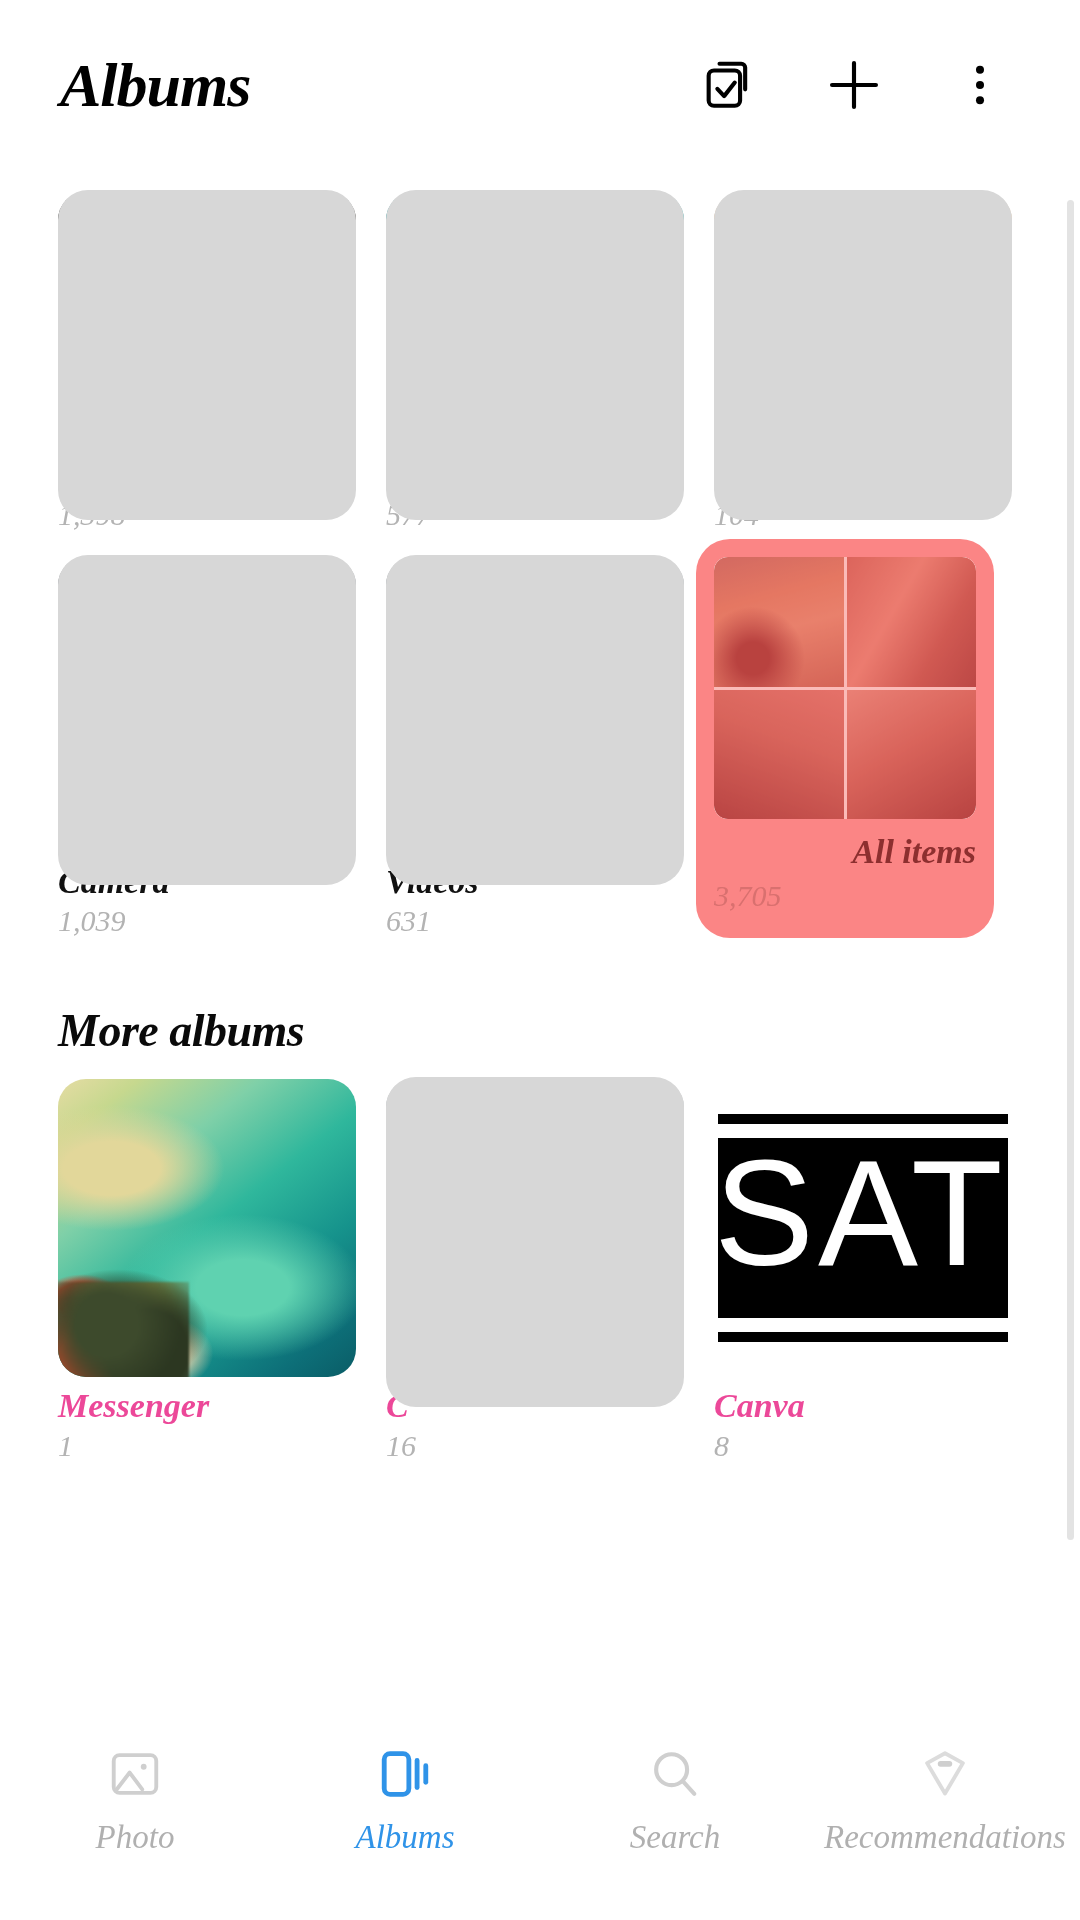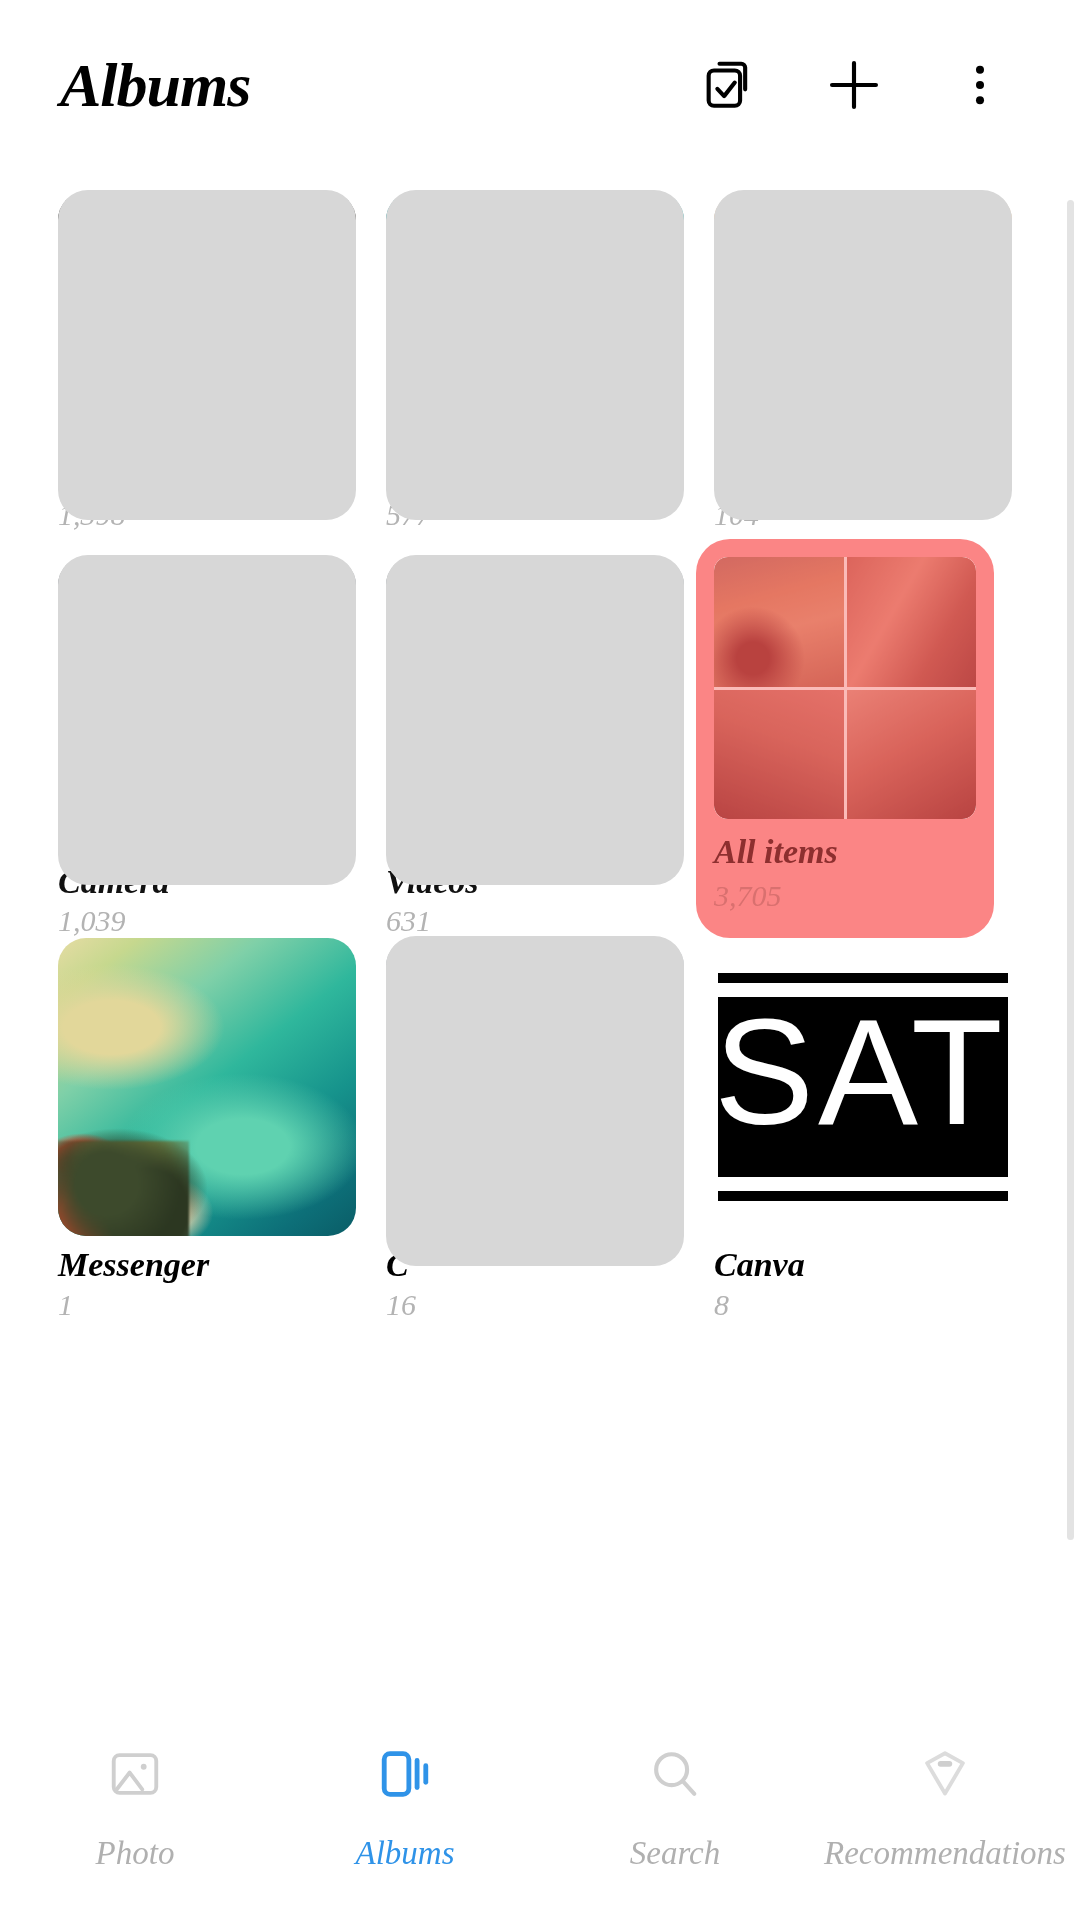--- a/index.html
+++ b/index.html
@@ -125,21 +125,21 @@
   
   .album.highlight {
     background:#fb8585;
     border-radius:34px;
     padding:18px 18px 26px 18px;
     width:298px;
     margin:-18px 0 0 -18px;
   }
   .album.highlight .thumb-wrap,
   .album.highlight .quad { width:262px; height:262px; border-radius:14px; }
-  .album.highlight .album-label { color:#8d2f2f; font-size:34px; margin-top:14px; }
+  .album.highlight .album-label { color:#8d2f2f; font-size:34px; margin-top:14px;text-align:right; }
   .album.highlight .album-count { color:#d9706f;margin-top:9px; }
 
   
   .quad {
     position:absolute; inset:0;
     display:grid;
     grid-template-columns:1fr 1fr;
     grid-template-rows:1fr 1fr;
     gap:3px;
     border-radius:14px;
@@ -224,40 +224,40 @@
     letter-spacing:4px;
     margin-left:-4px;
     white-space:nowrap;
     line-height:1;
   }
 
   .more-label {
     font-size:34px;
     font-weight:bold;
     font-style:italic;
-    color:#000000;
+    color:#ec4899;
     margin-top:10px;
     white-space:nowrap;
   }
 
   
   .bottom-nav {
     position:absolute;
     bottom:0; left:0;
     width:1080px; height:205px;
     background:#ffffff;
     display:flex;
     align-items:flex-start;
     padding-top:28px;
   }
   .nav-item {
     flex:1;
     display:flex; flex-direction:column;
     align-items:center;
-    gap:32px;
+    gap:16px;
     cursor:pointer;
   }
   .nav-icon { height:62px; display:flex; align-items:center; justify-content:center; }
   .nav-label {
     font-size:33px;
     font-style:italic;
     color:#b0b0b0;
     line-height:1;
   }
   .nav-item.active .nav-label { color:#2f93e8; }
@@ -356,20 +356,21 @@
             <div class="q3"></div>
             <div class="q4"></div>
           </div>
         </div>
         <div class="album-label">All items</div>
         <div class="album-count">3,705</div>
       </div>
 
     </div>
 
+    <div class="section-head">More albums</div>
 
     <div class="grid" style="padding-top:0;">
 
       <div class="album">
         <div class="thumb-wrap">
           <div class="ph-reef">
             <div class="reef-rock"></div>
           </div>
         </div>
         <div class="more-label">Messenger</div>

